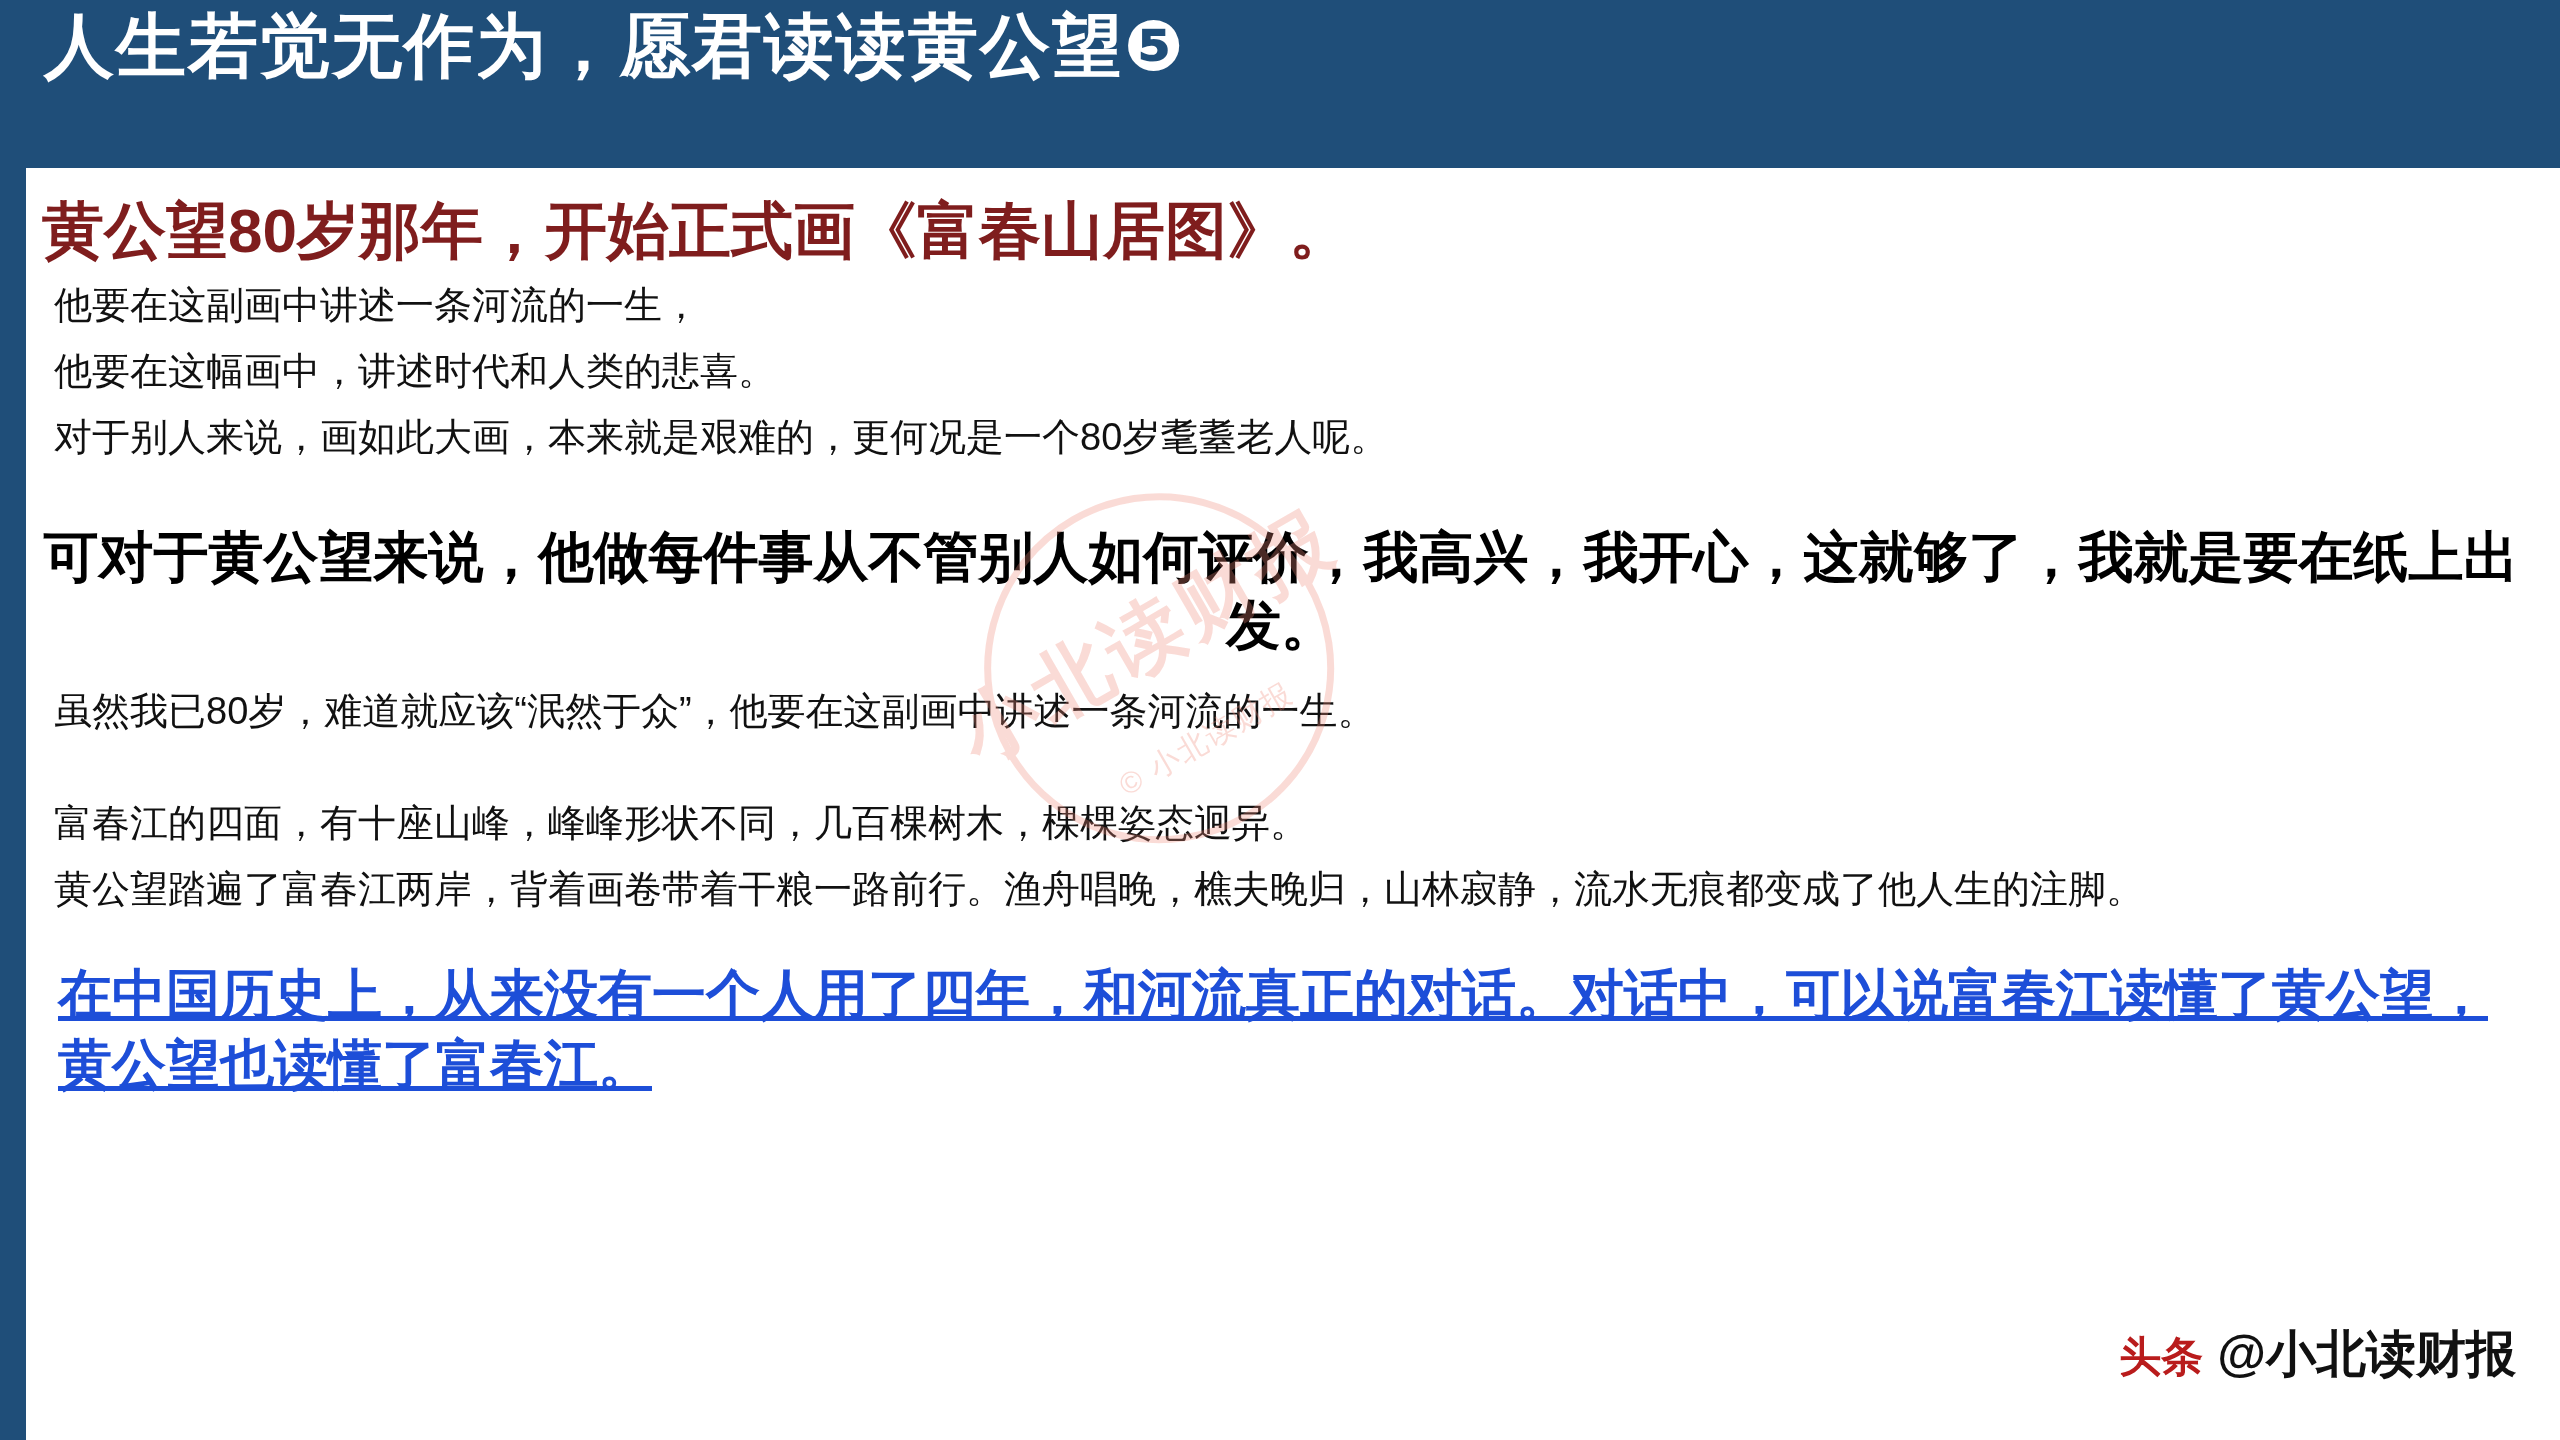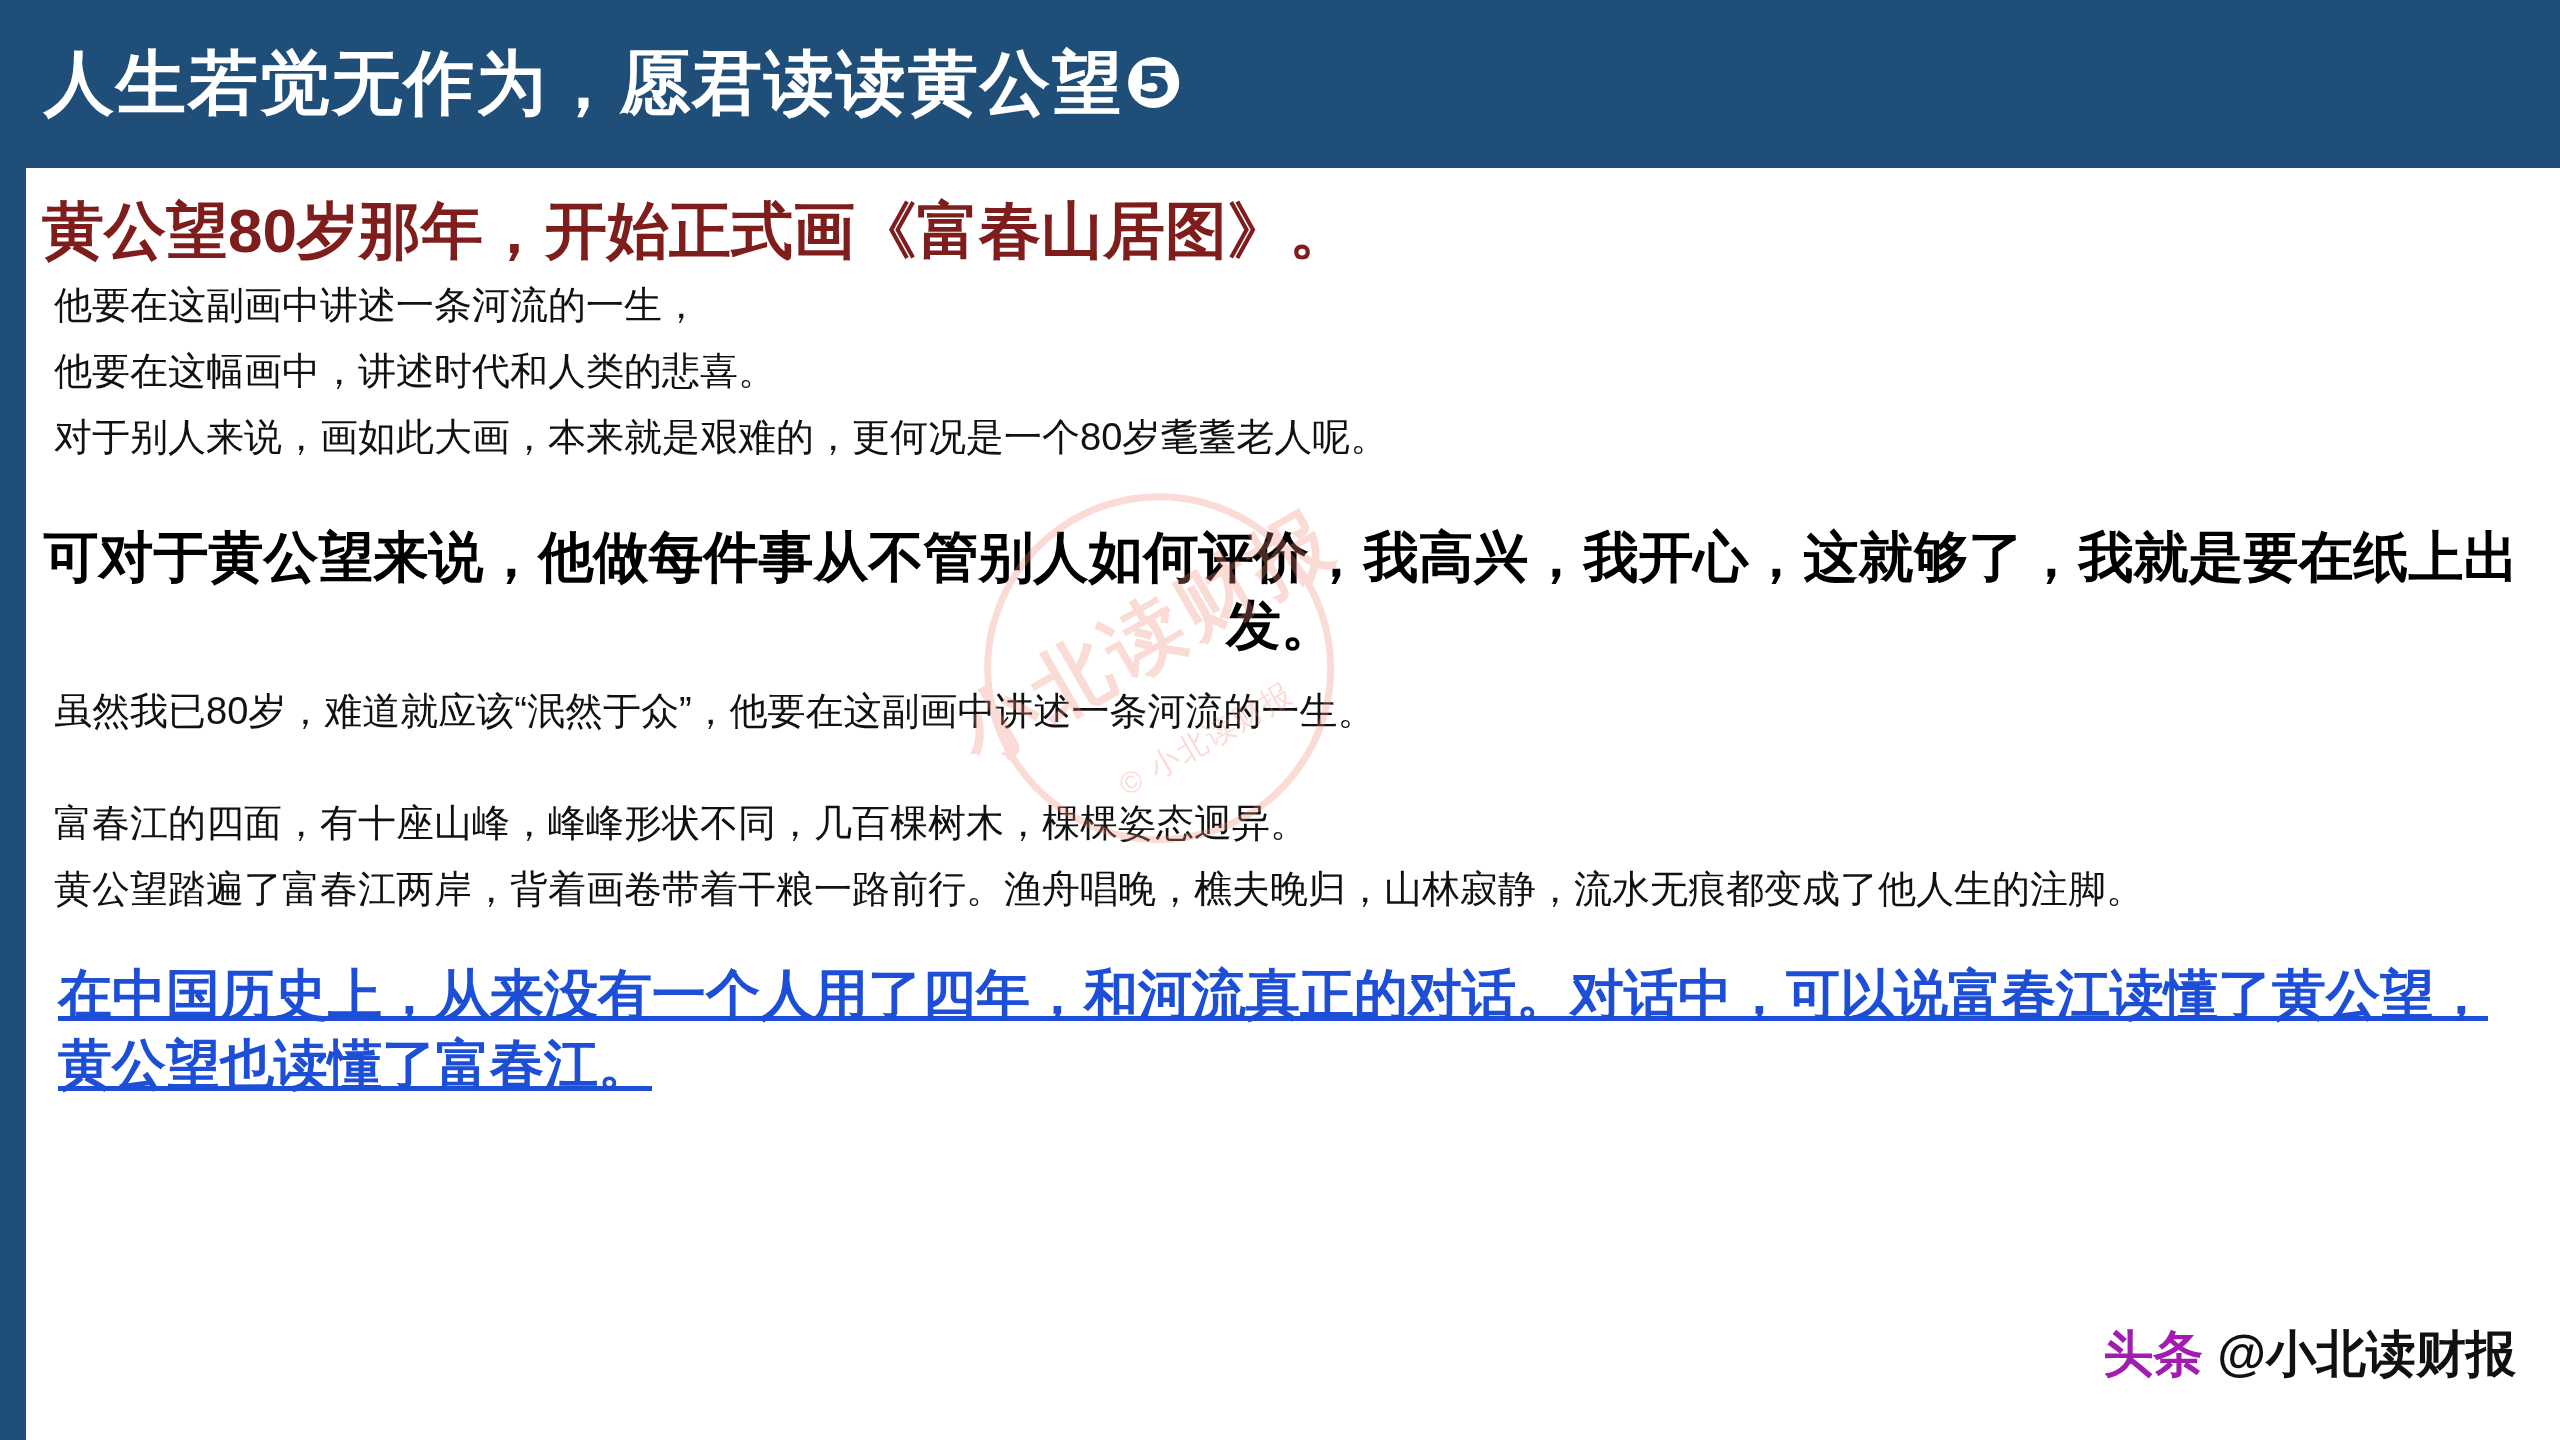--- a/index.html
+++ b/index.html
@@ -24,21 +24,21 @@
   }
   
   .header-band {
     position: absolute;
     left: 0;
     top: 0;
     width: 2534px;
     height: 168px;
     background: #1f4e79;
     display: flex;
-    align-items: center;
+    align-items: flex-start;
   }
   .header-title {
     color: #ffffff;
     font-size: 70px;
     font-weight: bold;
     letter-spacing: 2px;
     padding-left: 18px;
     white-space: nowrap;
   }
   
@@ -130,22 +130,22 @@
   
   .footer {
     position: absolute;
     right: 44px;
     bottom: 52px;
     display: flex;
     align-items: baseline;
     gap: 14px;
   }
   .footer-platform {
-    color: #a21caf;
-    font-size: 50px;
+    color: #b91c1c;
+    font-size: 42px;
     font-weight: bold;
   }
   .footer-handle {
     color: #111111;
     font-size: 50px;
     font-weight: bold;
   }
 </style>
 </head>
 <body>

